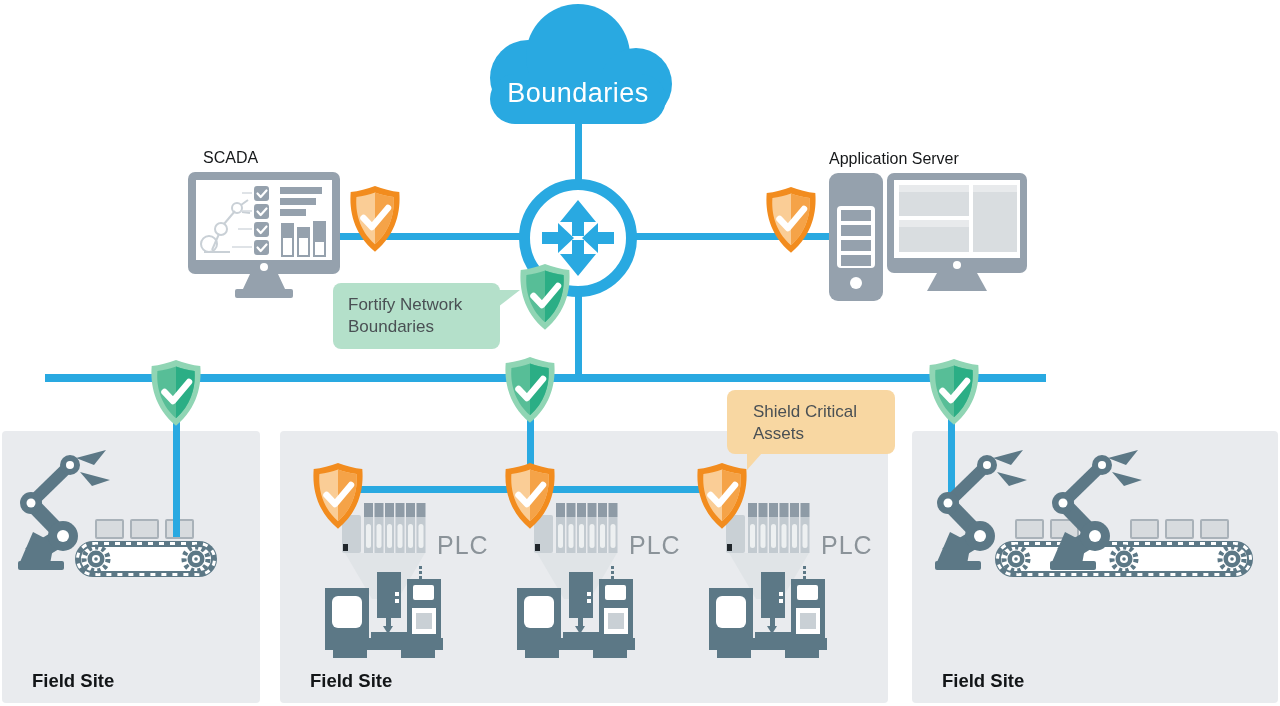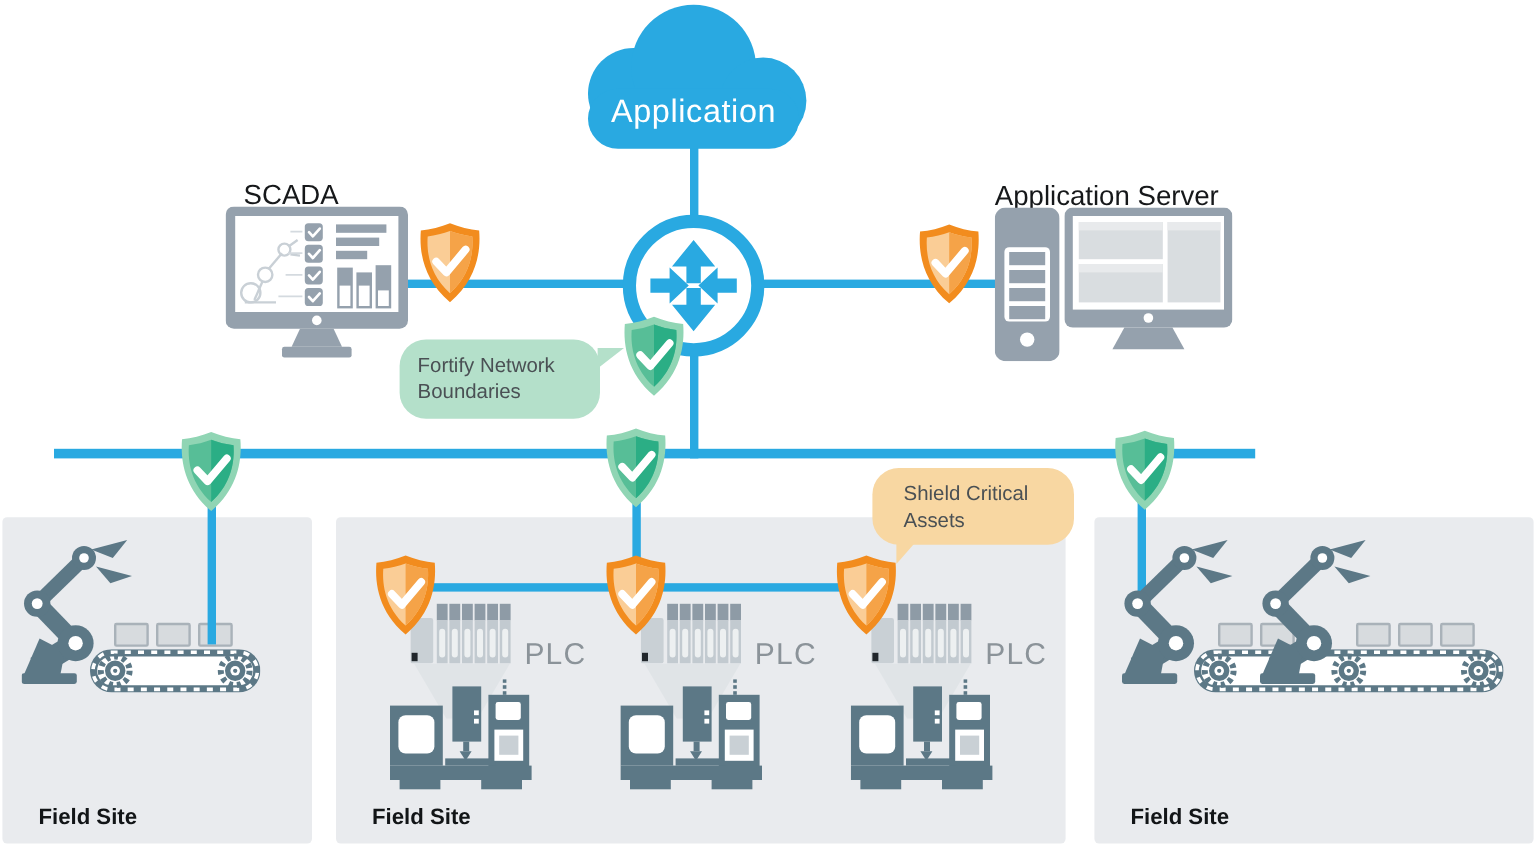--- a/index.html
+++ b/index.html
@@ -2,23 +2,23 @@
 <html style="--line-blue: #29A9E1; --shield-orange-rim: #F28C1E; --shield-orange-light: #FACD96; --shield-orange-dark: #F5A348; --shield-green-rim: #90D5B4; --shield-green-light: #57BE97; --shield-green-dark: #2BAE85; --callout-mint: #B4E0CA; --callout-peach: #F8D7A2; --equipment-slate: #5C7886; --device-gray: #95A1AD; --fieldsite-bg: #E9EBEE;"><head>
 <meta charset="utf-8">
 <style>
   html,body{margin:0;padding:0;background:#fff;font-family:"Liberation Sans",sans-serif;}
   .stage{position:relative;width:1280px;height:706px;background:#fff;overflow:hidden;}
   .abs{position:absolute;}
   .line{position:absolute;background:var(--line-blue,#29A9E1);}
   .z1{z-index:1}.z2{z-index:2}
   .fieldbox{position:absolute;top:431px;height:272px;background:var(--fieldsite-bg,#E9EBEE);border-radius:4px;z-index:0;}
   .fieldlabel{position:absolute;left:30px;bottom:11px;font-size:18.5px;font-weight:bold;color:#121517;}
-  .nodelabel{position:absolute;font-size:23px;color:#16181A;z-index:2;}
+  .nodelabel{position:absolute;font-size:16px;color:#16181A;z-index:2;}
   .cloudlabel{position:absolute;left:0;top:76px;width:100%;text-align:center;color:#fff;font-size:27px;letter-spacing:.5px;}
-  .callout{position:absolute;border-radius:22px;color:#4A5054;font-size:17px;line-height:22px;z-index:4;box-sizing:border-box;}
+  .callout{position:absolute;border-radius:8px;color:#4A5054;font-size:17px;line-height:22px;z-index:4;box-sizing:border-box;}
   .callout.mint{background:var(--callout-mint,#B4E0CA);padding:11px 12px 0 15px;}
   .callout.mint::after{content:"";position:absolute;right:-20px;top:7px;width:0;height:0;
     border-left:22px solid var(--callout-mint,#B4E0CA);border-bottom:17px solid transparent;}
   .callout.peach{background:var(--callout-peach,#F8D7A2);padding:11px 10px 0 26px;}
   .callout.peach::after{content:"";position:absolute;left:20px;bottom:-16px;width:0;height:0;
     border-top:17px solid var(--callout-peach,#F8D7A2);border-right:15px solid transparent;}
   .router{position:absolute;left:519px;top:179px;width:118px;height:118px;box-sizing:border-box;
     border:11px solid var(--line-blue,#29A9E1);border-radius:50%;background:#fff;z-index:2;}
   .shield{position:absolute;width:56px;height:68px;z-index:3;}
   .crate{position:absolute;width:29px;height:20px;background:#D7DBDE;border:2px solid #A9B2B9;
@@ -175,21 +175,21 @@
 
   <div class="abs z2" style="left:468px;top:2px;width:220px;height:124px;">
     <svg width="220" height="124" viewBox="0 0 220 124">
       <g fill="var(--line-blue,#29A9E1)">
         <circle cx="60" cy="76" r="38"></circle>
         <circle cx="110" cy="54" r="52"></circle>
         <circle cx="168" cy="82" r="36"></circle>
         <rect x="22" y="72" width="176" height="50" rx="25"></rect>
       </g>
     </svg>
-    <div class="cloudlabel">Application</div>
+    <div class="cloudlabel">Boundaries</div>
   </div>
 
   <div class="router">
     <svg width="96" height="96" viewBox="0 0 96 96">
       <g fill="var(--line-blue,#29A9E1)">
         <polygon points="48,10 66,32 54,32 54,46 42,46 42,32 30,32"></polygon>
         <polygon points="48,86 66,64 54,64 54,50 42,50 42,64 30,64"></polygon>
         <polygon points="44,48 28,33 28,42 12,42 12,54 28,54 28,63"></polygon>
         <polygon points="52,48 68,33 68,42 84,42 84,54 68,54 68,63"></polygon>
       </g>

